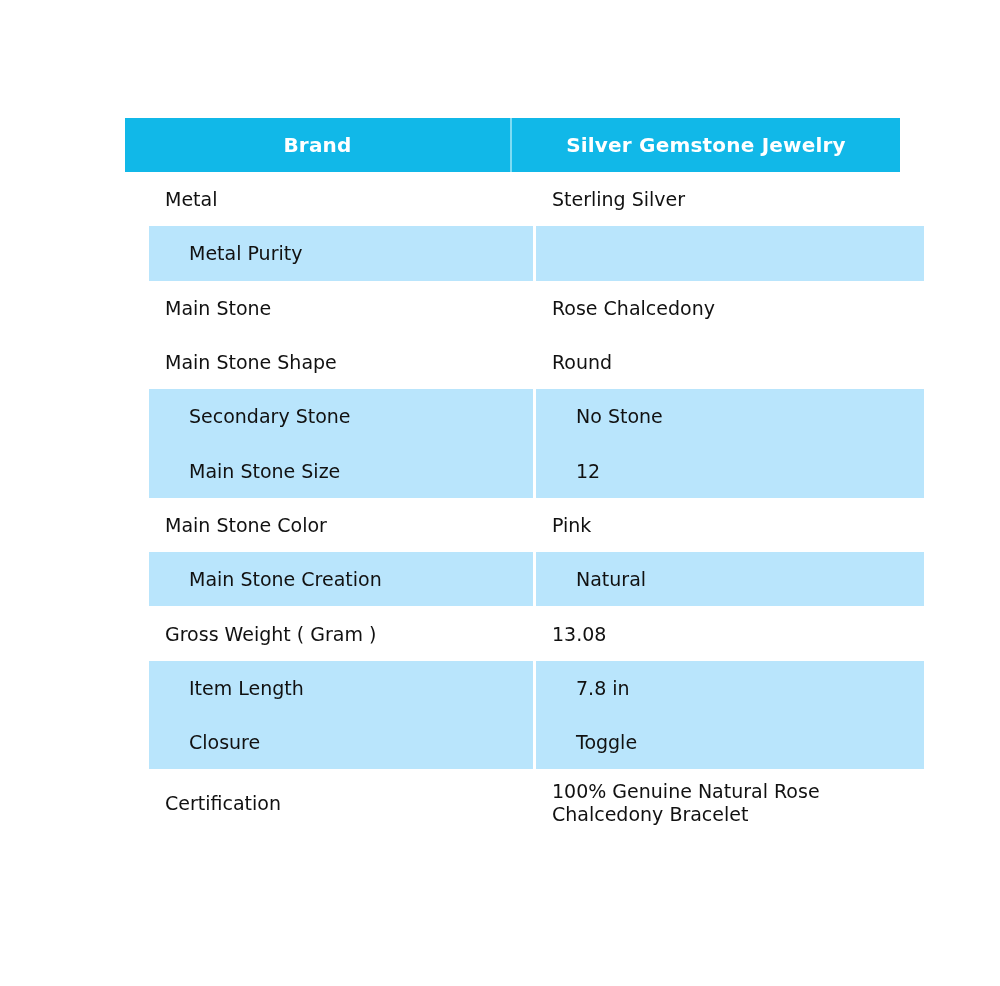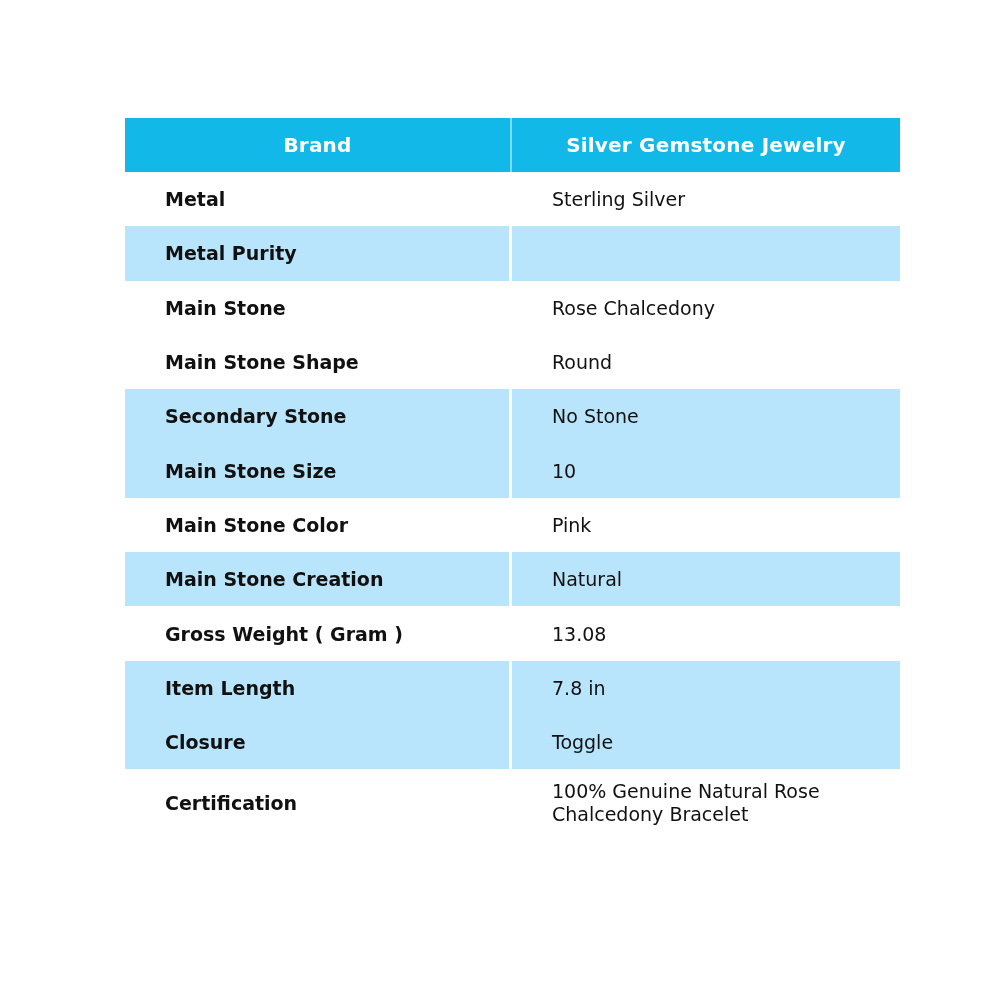--- a/index.html
+++ b/index.html
@@ -56,24 +56,24 @@
     border-right: 2px solid var(--header-divider, #7edcf4);
   }
   .body-row {
     height: 54.3px;
     font-size: 19px;
     color: var(--text, #111111);
     background: var(--row-bg, #ffffff);
   }
   .body-row .cell-label {
     border-right: 3px solid #ffffff;
-    font-weight: bold;
   }
   .body-row.alt {
     background: var(--row-alt-bg, #b9e5fc);
+    margin-left: 24px;
   }
   .body-row.tall {
     height: 67px;
   }
   .body-row.tall .cell-value {
     line-height: 1.18;
   }
 </style>
 </head>
 <body>
@@ -105,21 +105,21 @@
       <div class="cell cell-value">Round</div>
     </div>
 
     <div class="row body-row alt">
       <div class="cell cell-label">Secondary Stone</div>
       <div class="cell cell-value">No Stone</div>
     </div>
 
     <div class="row body-row alt">
       <div class="cell cell-label">Main Stone Size</div>
-      <div class="cell cell-value">10</div>
+      <div class="cell cell-value">12</div>
     </div>
 
     <div class="row body-row">
       <div class="cell cell-label">Main Stone Color</div>
       <div class="cell cell-value">Pink</div>
     </div>
 
     <div class="row body-row alt">
       <div class="cell cell-label">Main Stone Creation</div>
       <div class="cell cell-value">Natural</div>

